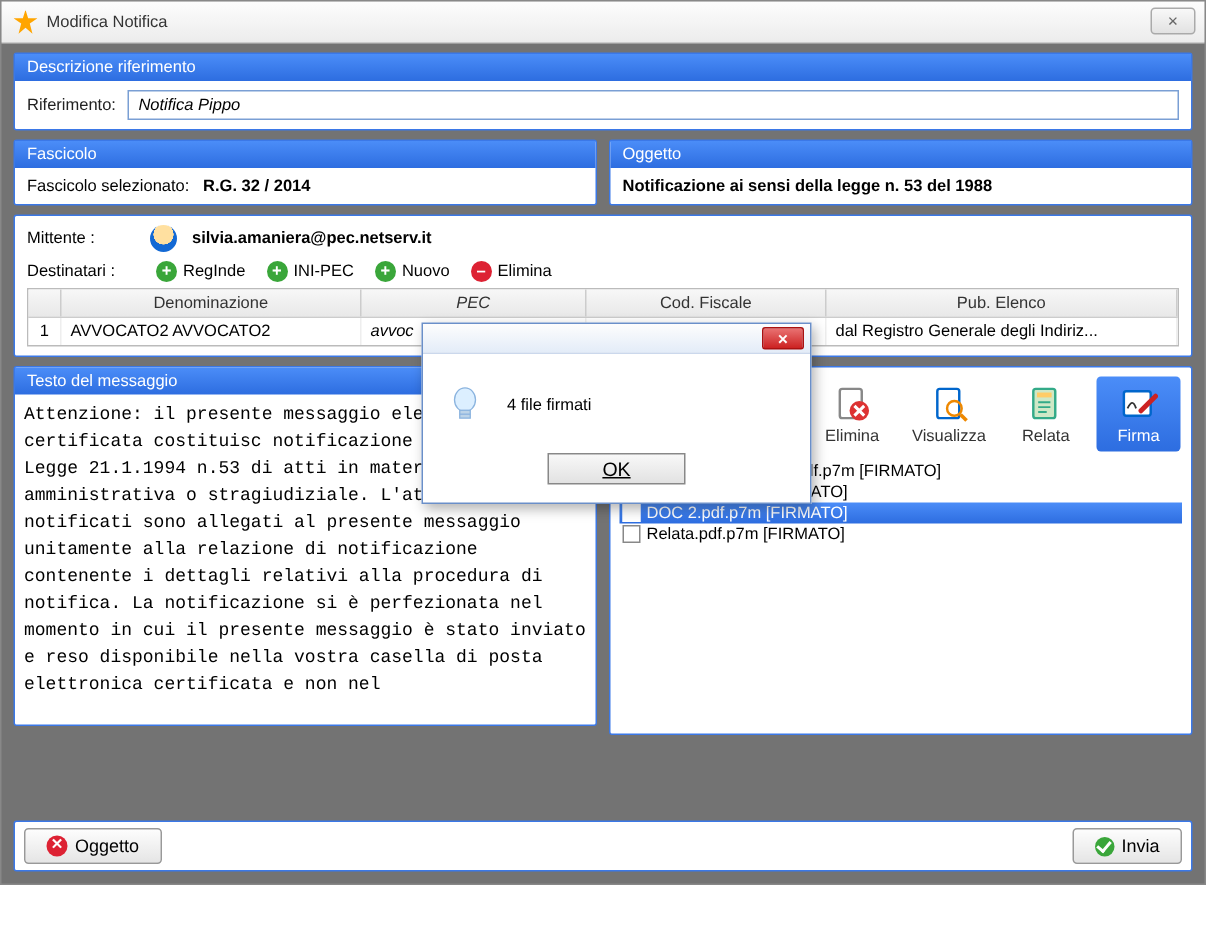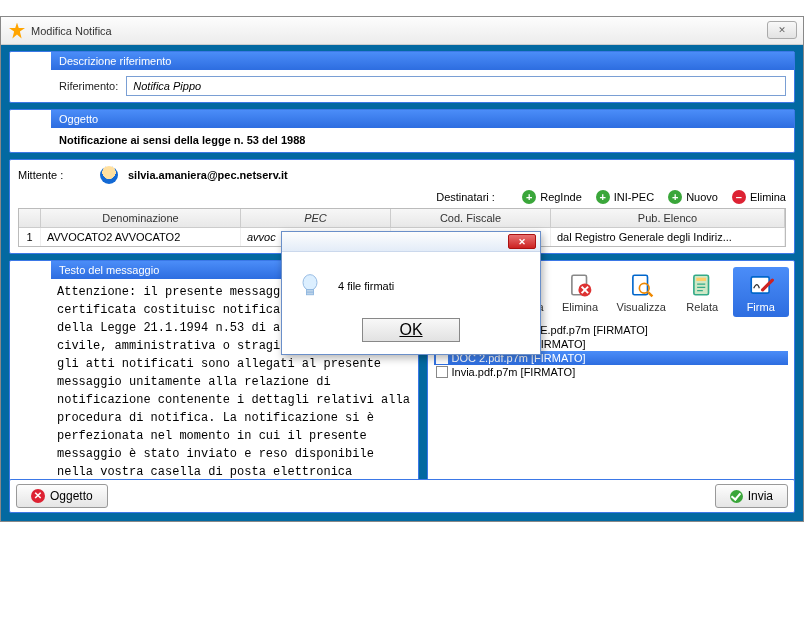--- a/index.html
+++ b/index.html
@@ -1,46 +1,46 @@
 <!DOCTYPE html>
 <html><head>
 <meta charset="utf-8">
 <style>
 * { box-sizing: border-box; margin: 0; padding: 0; }
 body { font-family: "Segoe UI", Tahoma, sans-serif; font-size: 11px; background: #fff; width: 804px; height: 618px; overflow: hidden; position: relative; }
 
-.window { width: 804px; height: 506px; border: 1px solid #888; background: #0369a1; position: relative; margin-top: 16px; }
+.window { width: 804px; height: 590px; border: 1px solid #888; background: #737373; position: relative; }
 .titlebar { height: 28px; background: linear-gradient(#fdfdfd,#ececec); border-bottom: 1px solid #ccc; display: flex; align-items: center; padding: 0 8px; position: relative; }
 .titlebar .ticon { width: 16px; height: 16px; background: orange; clip-path: polygon(50% 0,61% 35%,100% 35%,68% 57%,79% 100%,50% 75%,21% 100%,32% 57%,0 35%,39% 35%); margin-right: 6px; }
 .titlebar .ttext { color: #333; }
 .close-btn { position: absolute; right: 6px; top: 4px; width: 30px; height: 18px; border: 1px solid #aaa; border-radius: 3px; background: linear-gradient(#f8f8f8,#e2e2e2); font-size: 9px; color: #666; display: flex; align-items: center; justify-content: center; cursor: pointer; }
 
 .content { padding: 6px 8px; }
 
-.panel { border: 1px solid #3b78e7; border-radius: 2px; margin-bottom: 6px; background: #fff; padding-left: 41px; }
+.panel { border: 1px solid #3b78e7; border-radius: 2px; margin-bottom: 6px; background: #fff; }
 .panel-header { background: linear-gradient(#4b8df8,#2d6de0); color: #fff; font-size: 11px; padding: 3px 8px; }
 .panel-body { padding: 6px 8px; }
 
 .row { display: flex; gap: 8px; }
 .col { flex: 1; }
 
 .field-row { display: flex; align-items: center; gap: 8px; }
 .field-row label { color: #222; }
 .input-text { flex: 1; border: 1px solid #7a9fd4; padding: 3px 6px; font-size: 11px; background: #fff; font-style: italic; }
 
 .fascicolo-line { color: #000; }
 .fascicolo-line b { font-weight: bold; }
 
 .inner-panel { border: 1px solid #3b78e7; border-radius: 2px; background: #fff; padding: 6px 8px; margin-bottom: 6px; }
 .mitt-row { display: flex; align-items: center; gap: 10px; margin-bottom: 6px; }
 .mitt-row .label { color: #000; width: 72px;}
 .avatar { width: 18px; height: 18px; border-radius: 50%; background: radial-gradient(circle at 50% 35%, #ffe0a0 45%, #1369d4 46%); position: relative; }
 .mitt-email { font-weight: bold; }
 
-.dest-row { display: flex; align-items: center; gap: 14px; justify-content: flex-end; }
+.dest-row { display: flex; align-items: center; gap: 14px; }
 .dest-row .label { color: #000; width: 72px;}
 .dest-btn { display: inline-flex; align-items: center; gap: 4px; color: #000; cursor: pointer; }
 .icon-circle { width: 14px; height: 14px; border-radius: 50%; display: inline-flex; align-items: center; justify-content: center; color: #fff; font-weight: bold; font-size: 11px; line-height: 1; }
 .icon-green { background: #3aa63a; }
 .icon-red { background: #d23; }
 
 .grid { border: 1px solid #bbb; margin-top: 4px; }
 .grid-header { display: flex; background: linear-gradient(#f7f7f7,#e8e8e8); border-bottom: 1px solid #ccc; }
 .grid-header .gh { padding: 3px 6px; border-right: 1px solid #ccc; text-align: center; color: #333; }
 .grid-row { display: flex; background: #fff; }
@@ -76,21 +76,21 @@
 .chk-green { width:13px; height:13px; border-radius:50%; background:#3aa63a; position:relative;}
 .chk-green::after {content:""; position:absolute; left:3px; top:1px; width:4px; height:7px; border:solid #fff; border-width:0 2px 2px 0; transform: rotate(40deg);}
 
 .dialog-backdrop { position: absolute; inset: 0; }
 .dialog { position: absolute; left: 280px; top: 214px; width: 260px; border: 1px solid #6a8fc9; background: #fff; box-shadow: 2px 3px 8px rgba(0,0,0,0.3); }
 .dialog-tb { height: 20px; background: linear-gradient(#fdfdfd,#e3ecf8); border-bottom: 1px solid #cbd8ec; position: relative; }
 .dialog-close { position: absolute; right: 4px; top: 2px; width: 28px; height: 15px; background: linear-gradient(#e97272,#c22); border: 1px solid #a11; border-radius: 2px; color: #fff; font-size: 9px; display: flex; align-items: center; justify-content: center; cursor: pointer; font-weight: bold;}
 .dialog-body { padding: 20px 14px 12px 14px; display: flex; align-items: center; gap: 14px; }
 .bulb { width: 28px; height: 28px; }
 .dialog-foot { padding: 6px 0 12px 0; display: flex; justify-content: center; }
-.ok-btn { padding: 2px 36px; border: 1px solid #888; background: linear-gradient(#f8f8f8,#e2e2e2); cursor: pointer; font-size: 16px; text-decoration: underline; text-decoration-color: transparent;}
+.ok-btn { padding: 2px 36px; border: 1px solid #888; background: linear-gradient(#f8f8f8,#e2e2e2); cursor: pointer; font-size: 13px; text-decoration: underline; text-decoration-color: transparent;}
 .ok-btn span { text-decoration: underline; }
 </style>
 </head>
 <body>
 
 <div class="window">
   <div class="titlebar">
     <div class="ticon"></div>
     <span class="ttext">Modifica Notifica</span>
     <div class="close-btn">✕</div>
@@ -102,20 +102,29 @@
       <div class="panel-header">Descrizione riferimento</div>
       <div class="panel-body">
         <div class="field-row">
           <label>Riferimento:</label>
           <input class="input-text" value="Notifica Pippo" style="">
         </div>
       </div>
     </div>
 
     <div class="row">
+      <div class="col panel">
+        <div class="panel-header">Fascicolo</div>
+        <div class="panel-body">
+          <span class="fascicolo-line">
+            <span>Fascicolo selezionato:</span>
+            &nbsp;&nbsp;<b>R.G. 32 / 2014</b>
+          </span>
+        </div>
+      </div>
       <div class="col panel">
         <div class="panel-header">Oggetto</div>
         <div class="panel-body">
           <b>Notificazione ai sensi della legge n. 53 del 1988</b>
         </div>
       </div>
     </div>
 
     <div class="inner-panel">
       <div class="mitt-row">
@@ -238,21 +247,21 @@
             <div class="file-item">
               <span class="chk"></span>
               <span>DOC 1.pdf.p7m [FIRMATO]</span>
             </div>
             <div class="file-item selected">
               <span class="chk"></span>
               <span>DOC 2.pdf.p7m [FIRMATO]</span>
             </div>
             <div class="file-item">
               <span class="chk"></span>
-              <span>Invia.pdf.p7m [FIRMATO]</span>
+              <span>Relata.pdf.p7m [FIRMATO]</span>
             </div>
           </div>
       </div>
     </div>
 
   </div>
 
   <div class="footer">
     <div class="btn">
       <span class="icon-circle icon-red">✕</span>

